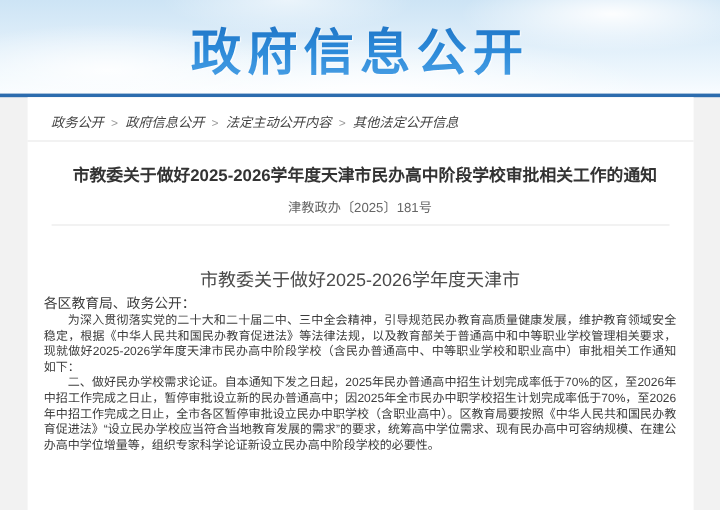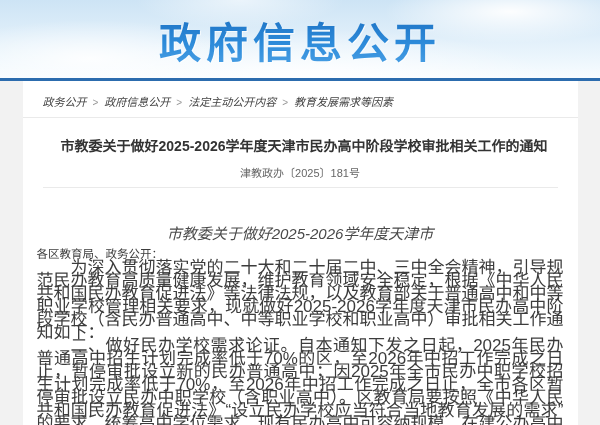--- a/index.html
+++ b/index.html
@@ -72,41 +72,40 @@
     padding: 0;
   }
   .meta-rule { border: none; border-top: 1px solid #eaeaea; margin: 7px 20px 0 20px; }
 
   
   .article { padding: 0 14px; }
   .body-title {
     margin-top: 38px; text-align: center;
     font-size: 15px; color: #4a4a4a; line-height: 16px;
     font-weight: normal;
-    font-style: italic;
   }
   .salutation {
     margin-top: 6px; font-size: 11.5px; color: #3c3c3c; line-height: 13px;
   }
   .para {
-    font-size: 17px; color: #3c3c3c; line-height: 13px;
+    font-size: 10px; color: #3c3c3c; line-height: 13px;
     text-align: justify; text-indent: 2em; margin: 0;
   }
 </style>
 </head>
 <body>
 
 <div class="banner">
   <div class="banner-title">政府信息公开</div>
 </div>
 <div class="blue-rule"></div>
 
 <div class="panel">
 
-  <nav class="breadcrumb"><a class="bc-item">政务公开</a><span class="bc-sep">&gt;</span><a class="bc-item">政府信息公开</a><span class="bc-sep">&gt;</span><a class="bc-item">法定主动公开内容</a><span class="bc-sep">&gt;</span><a class="bc-item">教育发展需求等因素</a></nav>
+  <nav class="breadcrumb"><a class="bc-item">政务公开</a><span class="bc-sep">&gt;</span><a class="bc-item">政府信息公开</a><span class="bc-sep">&gt;</span><a class="bc-item">法定主动公开内容</a><span class="bc-sep">&gt;</span><a class="bc-item">其他法定公开信息</a></nav>
 
   <h1 class="page-title">市教委关于做好2025-2026学年度天津市民办高中阶段学校审批相关工作的通知</h1>
   <div class="doc-number">津教政办〔2025〕181号</div>
 
   <hr class="meta-rule">
 
   <article class="article">
     <h2 class="body-title">
       <span>市教委关于做好2025-2026学年度天津市</span><br>
     </h2>

